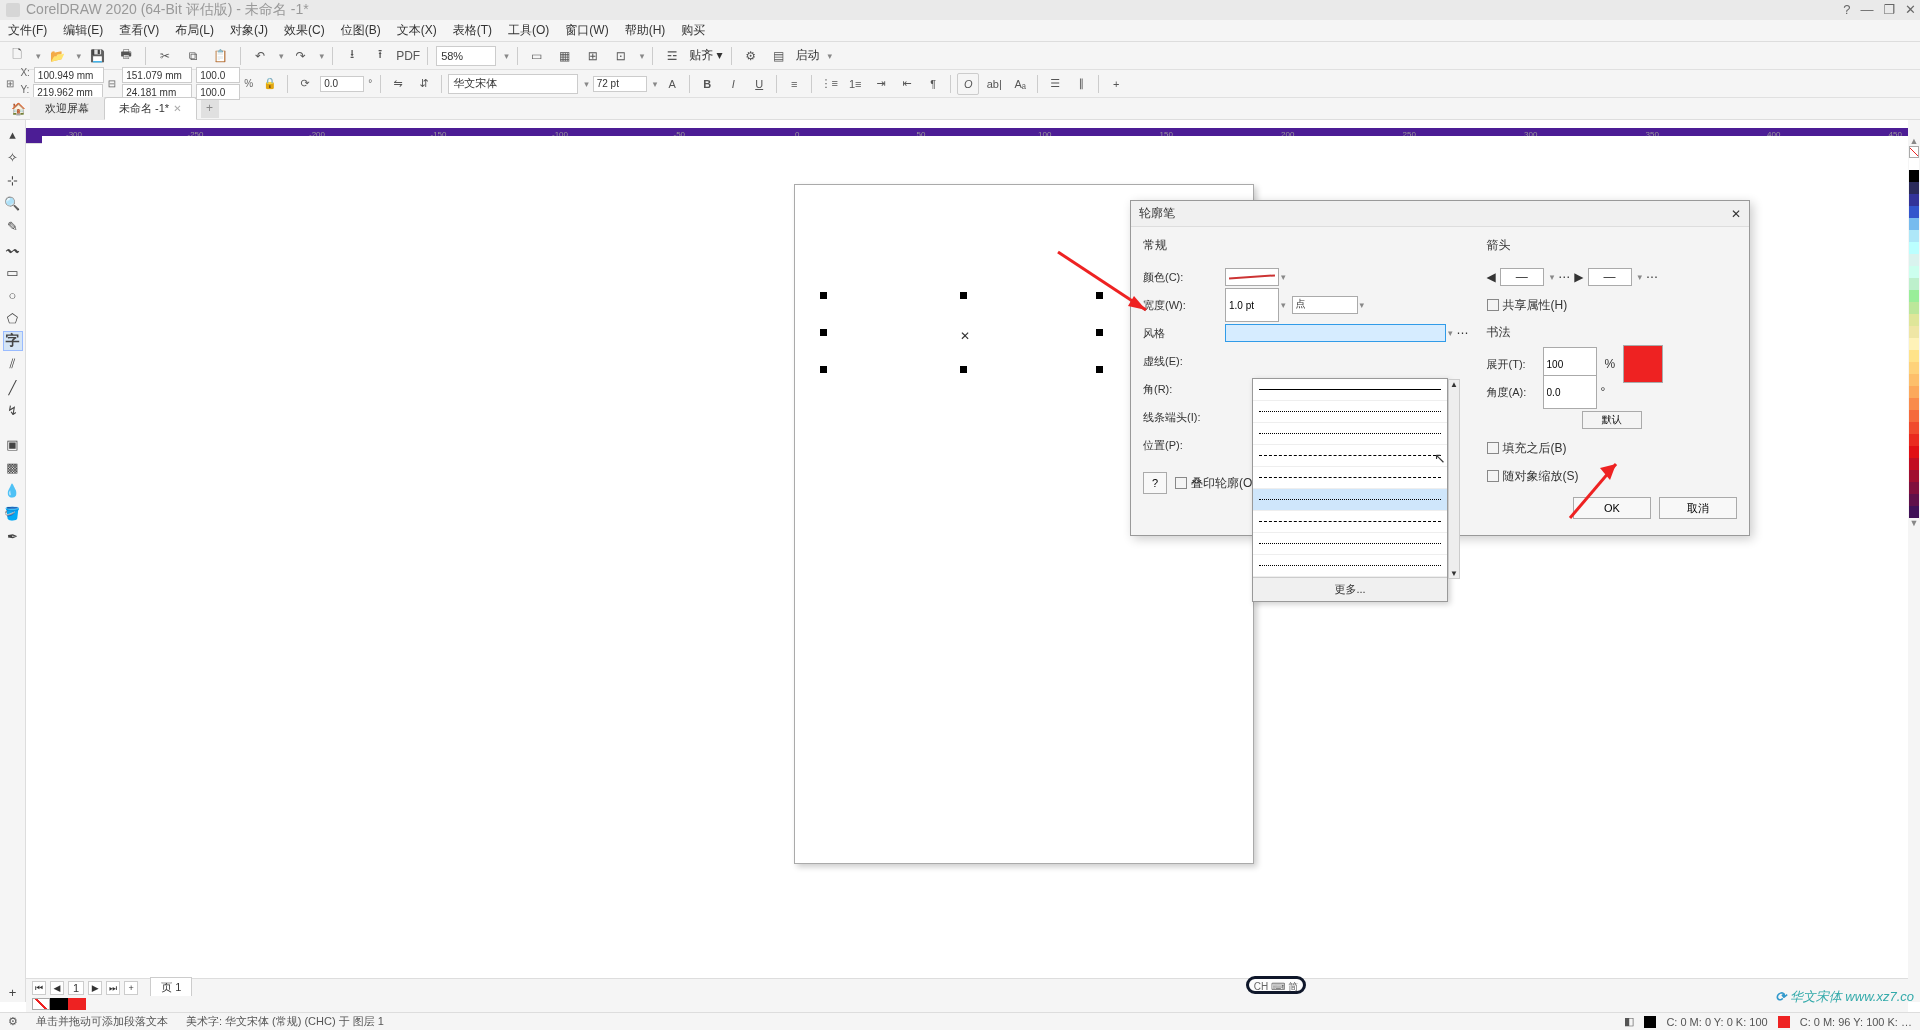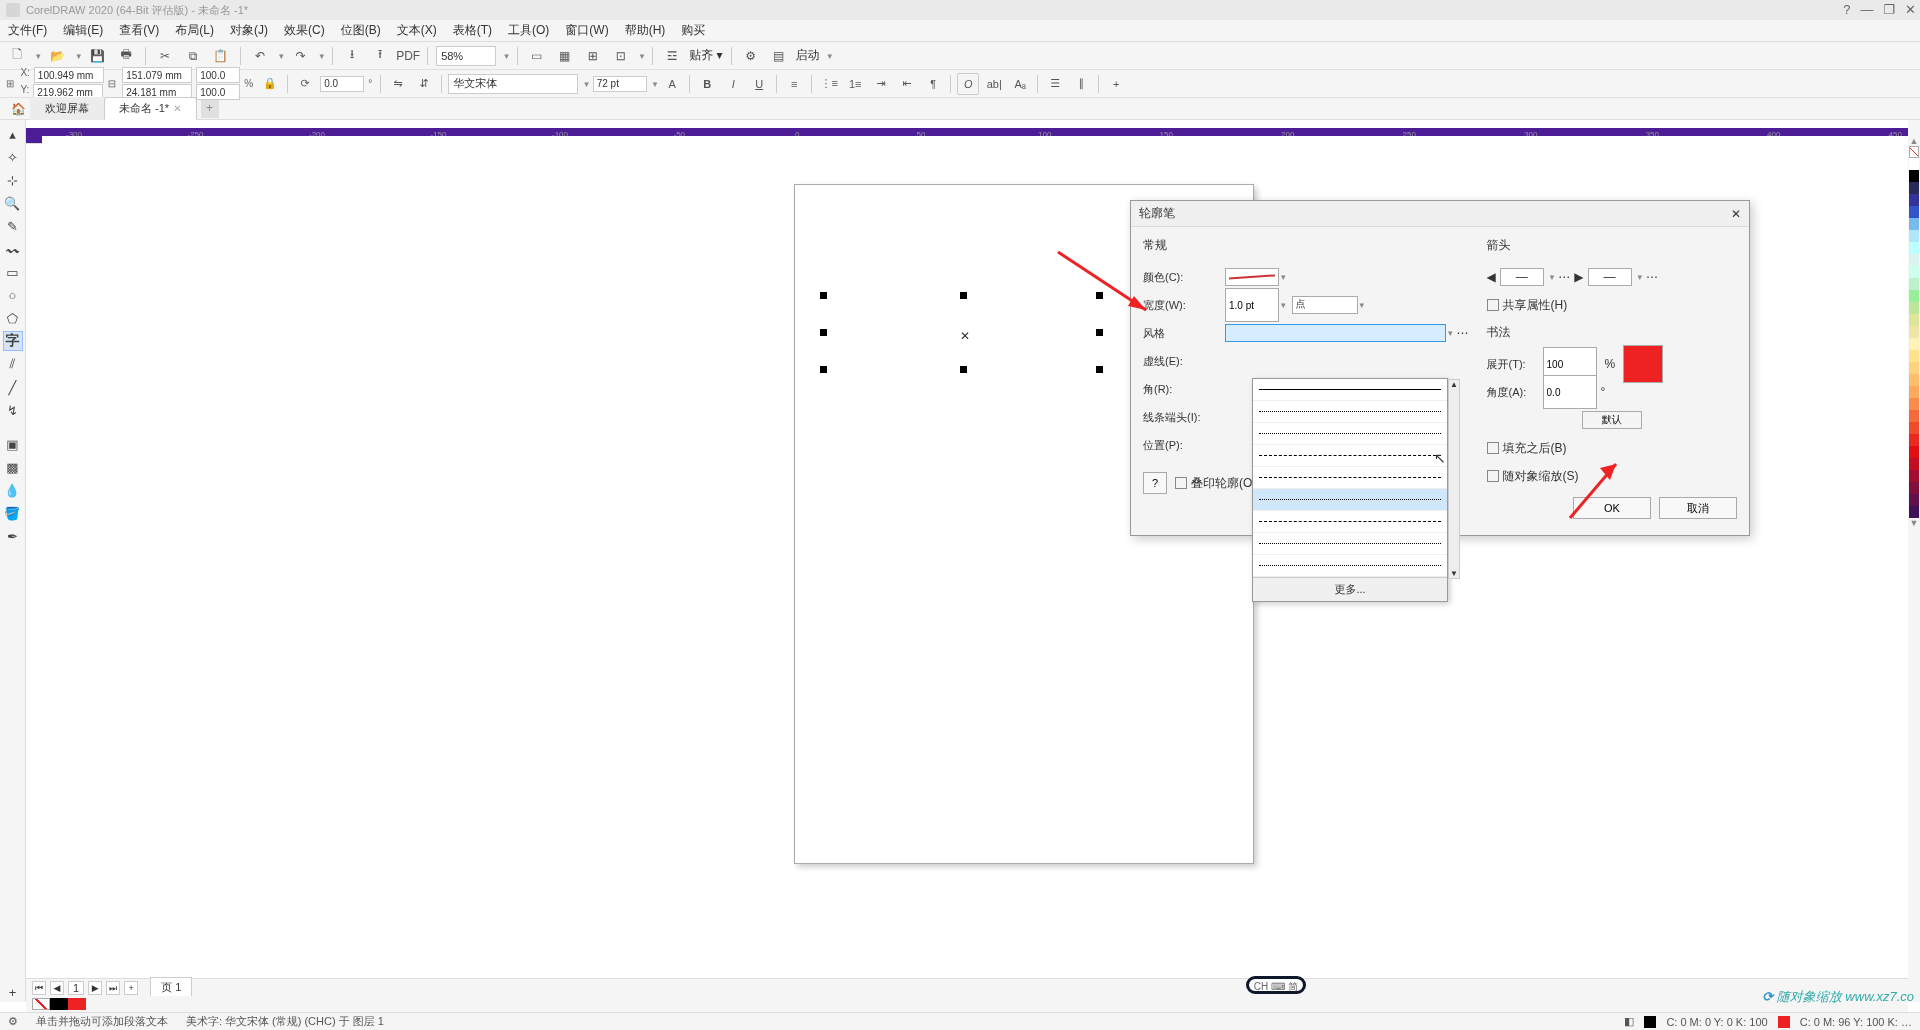--- a/index.html
+++ b/index.html
@@ -1,19 +1,19 @@
 <!DOCTYPE html>
 <html><head>
 <meta charset="utf-8">
 <style>
 * { margin:0; padding:0; box-sizing:border-box; font-family:"Microsoft YaHei",SimSun,sans-serif; user-select:none; }
 body { width:1920px; height:1030px; background:#fff; overflow:hidden; position:relative; font-size:12px; color:#333; }
 .titlebar { height:20px; background:#eaeaea; display:flex; align-items:center; padding:0 6px; position:relative; }
 .titlebar .logo { width:14px; height:14px; background:#d6d6d6; margin-right:6px; border-radius:2px; }
-.titlebar .title { color:#999; font-size:11px; }
+.titlebar .title { color:#999; font-size:14px; }
 .winctrl { position:absolute; right:4px; top:2px; display:flex; gap:10px; color:#666; }
 .winctrl span { cursor:pointer; font-size:13px; }
 .menubar { height:22px; background:#f5f5f5; display:flex; align-items:center; padding:0 8px; gap:16px; border-bottom:1px solid #ddd; }
 .menubar span { font-size:12px; cursor:pointer; }
 .toolbar1, .toolbar2 { height:28px; background:#f5f5f5; display:flex; align-items:center; padding:0 6px; gap:6px; border-bottom:1px solid #e0e0e0; }
 .tbtn { width:22px; height:22px; display:flex; align-items:center; justify-content:center; cursor:pointer; border-radius:2px; color:#555; }
 .sep { width:1px; height:18px; background:#ccc; margin:0 2px; }
 .zoom-box { width:60px; height:20px; border:1px solid #ccc; background:#fff; font-size:11px; padding:0 4px; display:flex; align-items:center; }
 .dd { font-size:9px; margin-left:2px; color:#888; }
 .tabbar { height:22px; background:#f5f5f5; display:flex; align-items:center; padding-left:8px; gap:0; border-bottom:1px solid #ddd; }
@@ -491,13 +491,13 @@
   </div>
   <div style="display:flex;gap:10px;align-items:center;">
     <span>◧</span>
     <span style="width:12px;height:12px;background:#000;display:inline-block;"></span>
     <span>C:  0 M:  0 Y:  0 K: 100</span>
     <span style="width:12px;height:12px;background:#e22;display:inline-block;"></span>
     <span>C:  0 M:  96 Y: 100 K:  …</span>
   </div>
 </div>
 
-<div class="watermark"><b>⟳</b> <span>随对象缩放  www.xz7.co</span></div>
+<div class="watermark"><b>⟳</b> <span>华文宋体  www.xz7.co</span></div>
 
 </body></html>

